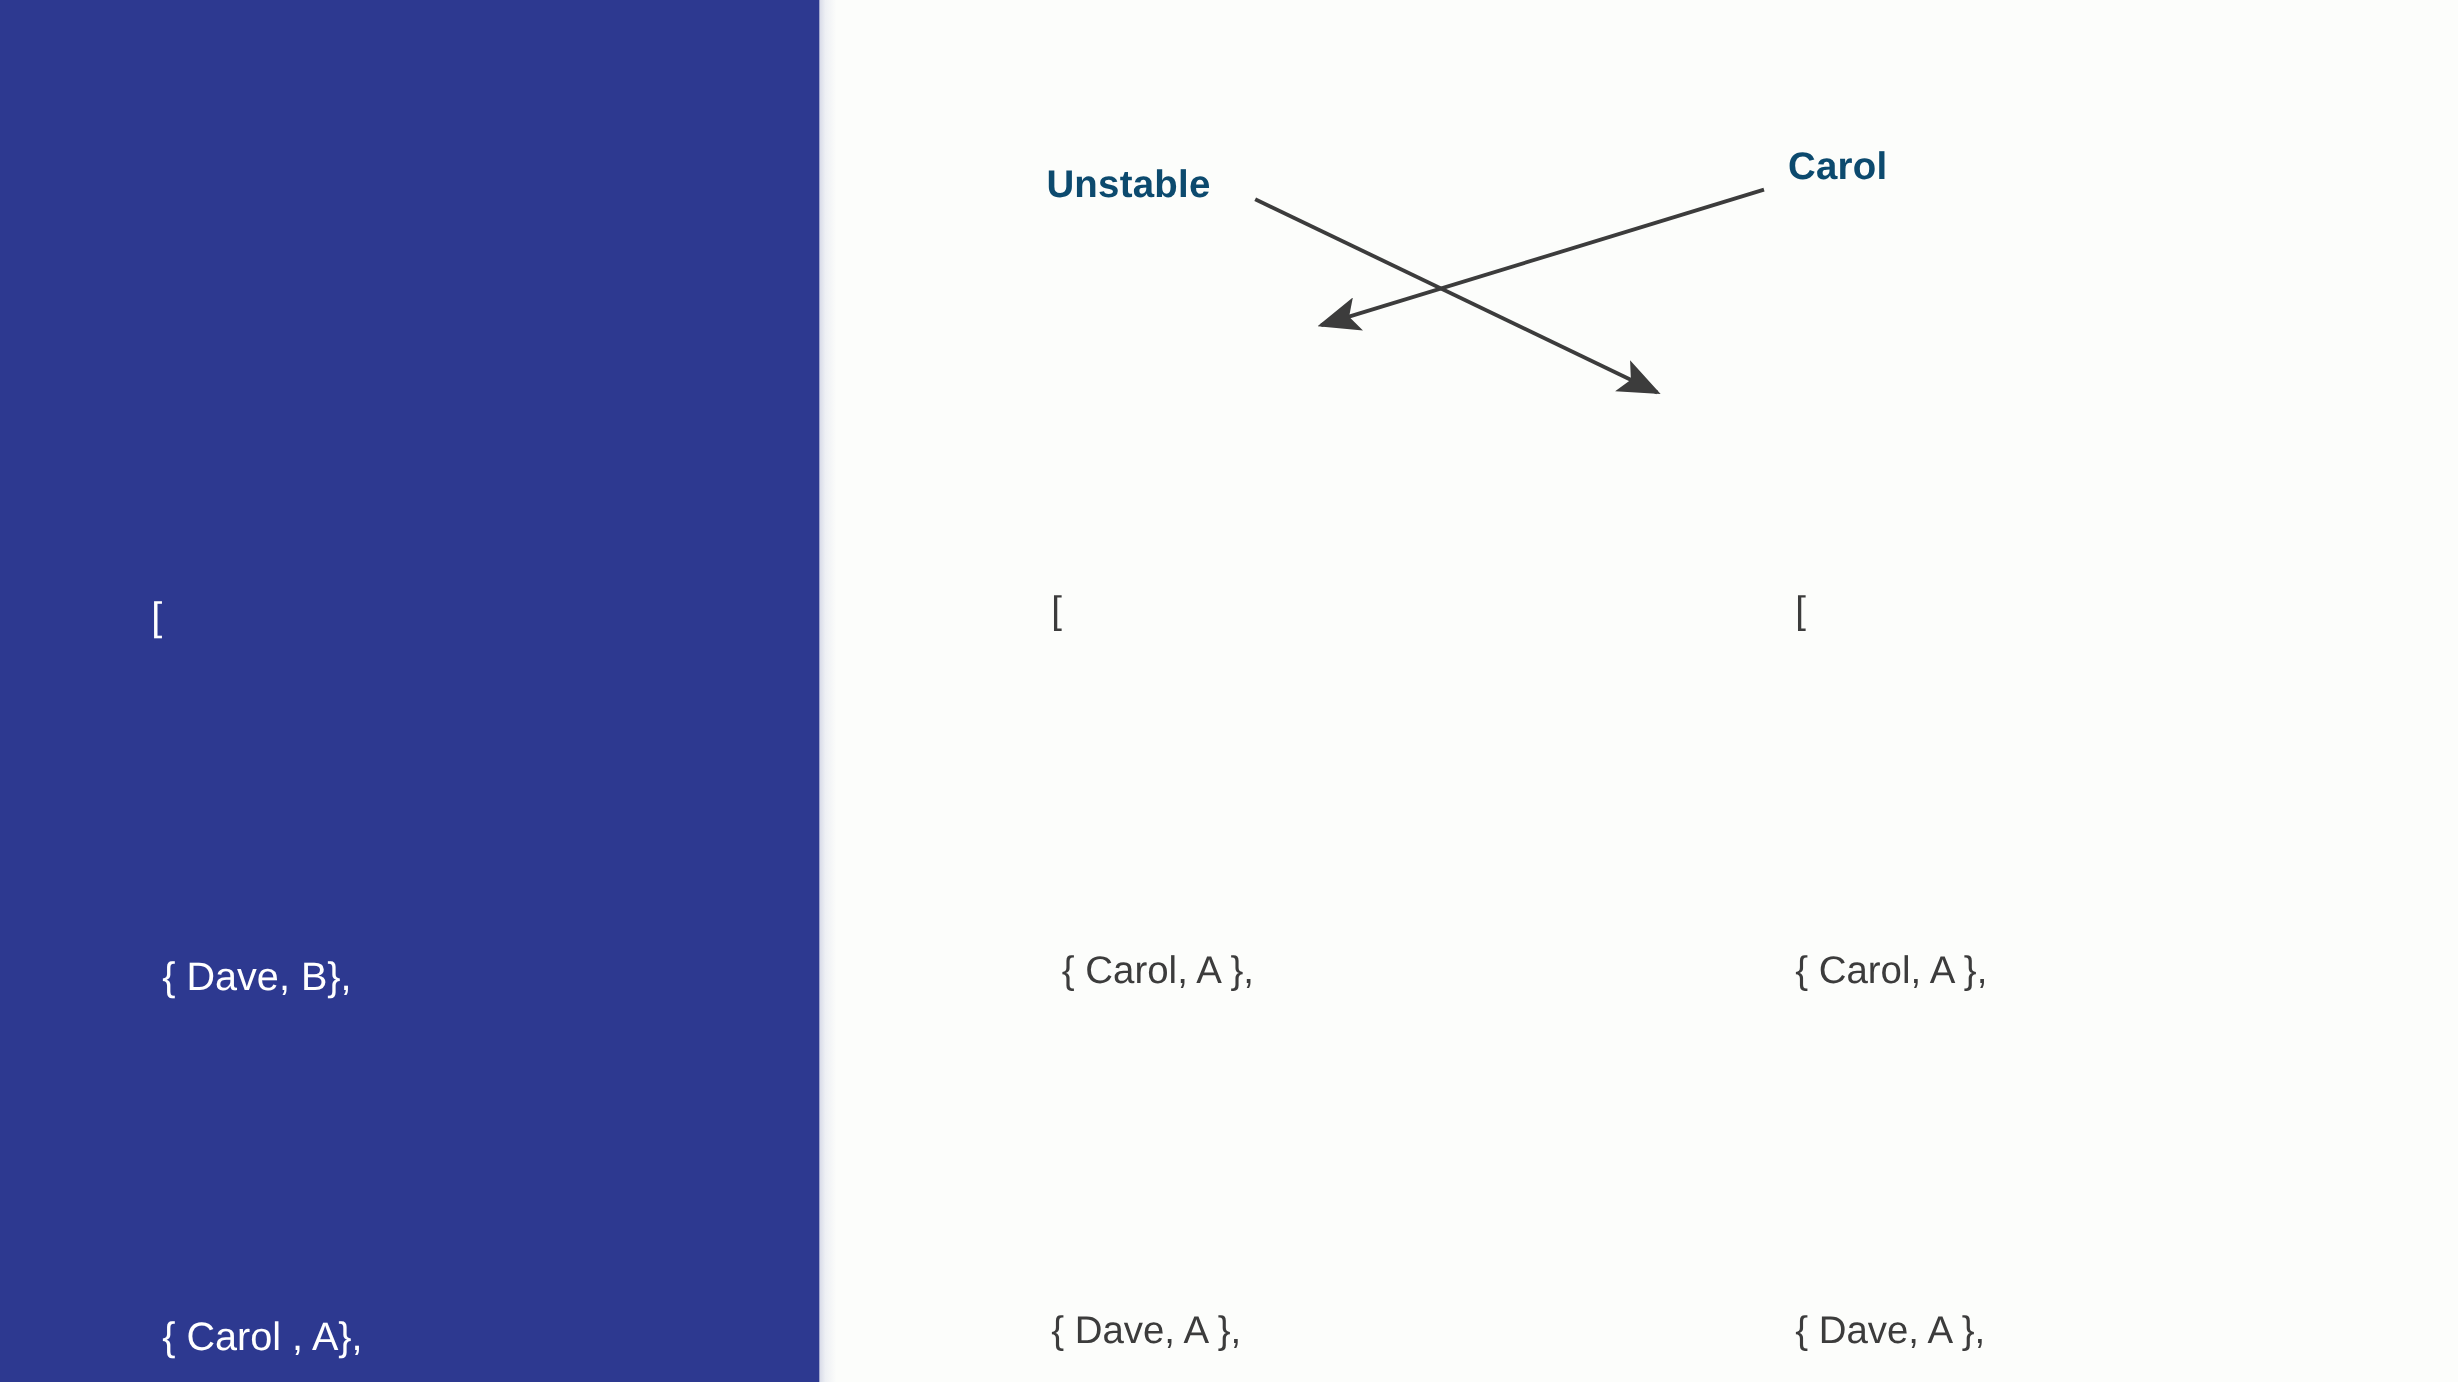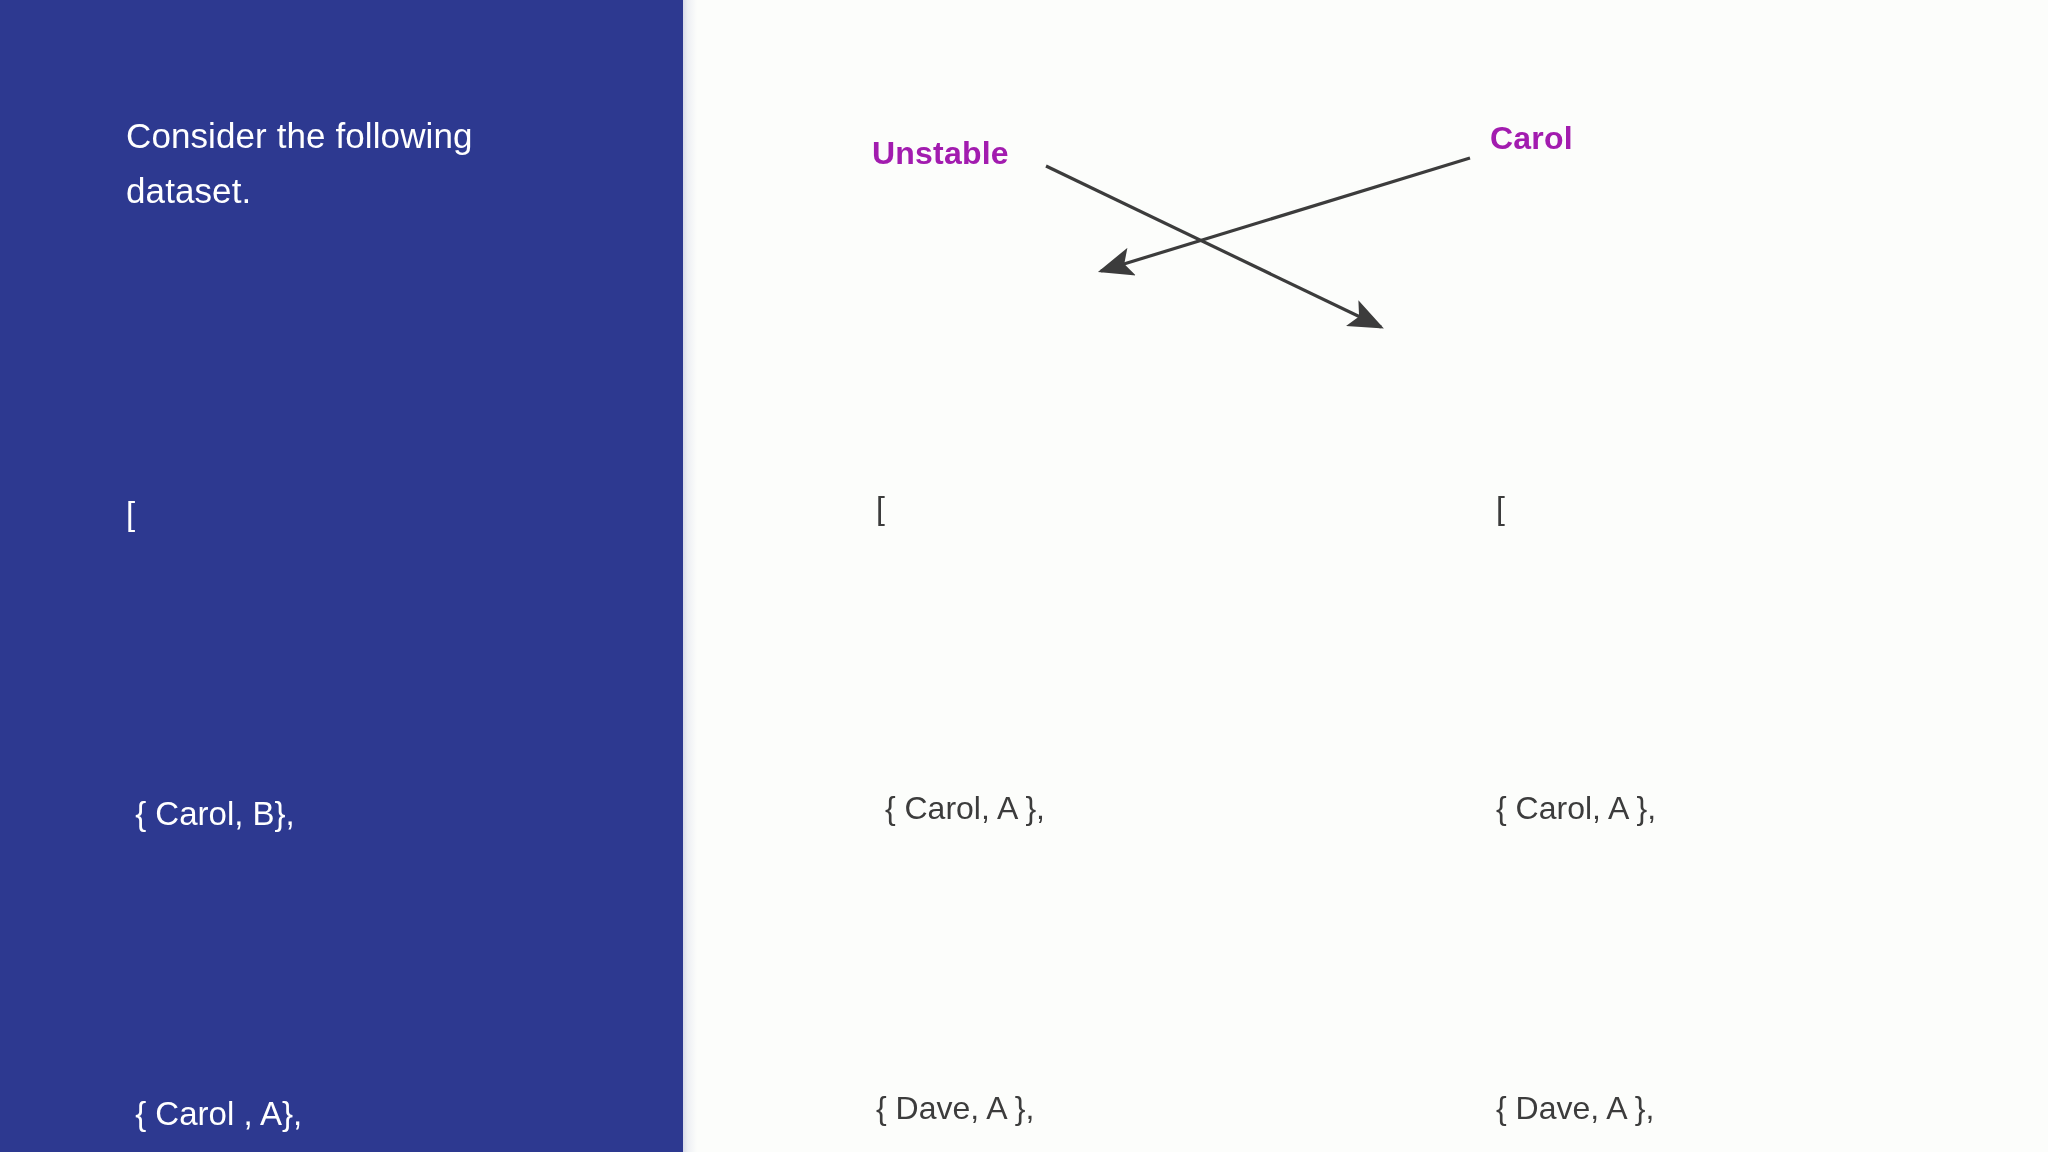--- a/index.html
+++ b/index.html
@@ -62,21 +62,21 @@
     font-weight: 400;
     white-space: pre;
   }
   .panel-list .row { height: 100px; }
 
   
   .col-title {
     position: absolute;
     font-size: 32px;
     font-weight: 700;
-    color: #a21caf;
+    color: #0c4a6e;
     letter-spacing: 0.2px;
     white-space: nowrap;
   }
   #title-unstable { left: 872px; top: 135px; }
   #title-stable   { left: 1490px; top: 120px; }
 
   .code-col {
     position: absolute;
     font-size: 32px;
     color: #3c3c3c;
@@ -99,25 +99,24 @@
   }
 </style>
 </head>
 <body>
 
 <div id="slide" style="background: rgb(252, 253, 251);">
 
   <div id="left-panel" style="background: rgb(45, 57, 144);"></div>
   <div id="panel-shadow"></div>
 
-  <div class="panel-heading">Consider the following dataset.</div>
 
   <div class="panel-list">
     <div class="row">[</div>
-    <div class="row"> { Carol, B},</div>
+    <div class="row"> { Dave, B},</div>
     <div class="row"> { Carol , A},</div>
     
     
     
     
     
   </div>
 
   <div class="col-title" id="title-unstable">Unstable</div>
   <div class="col-title" id="title-stable">Carol</div>

